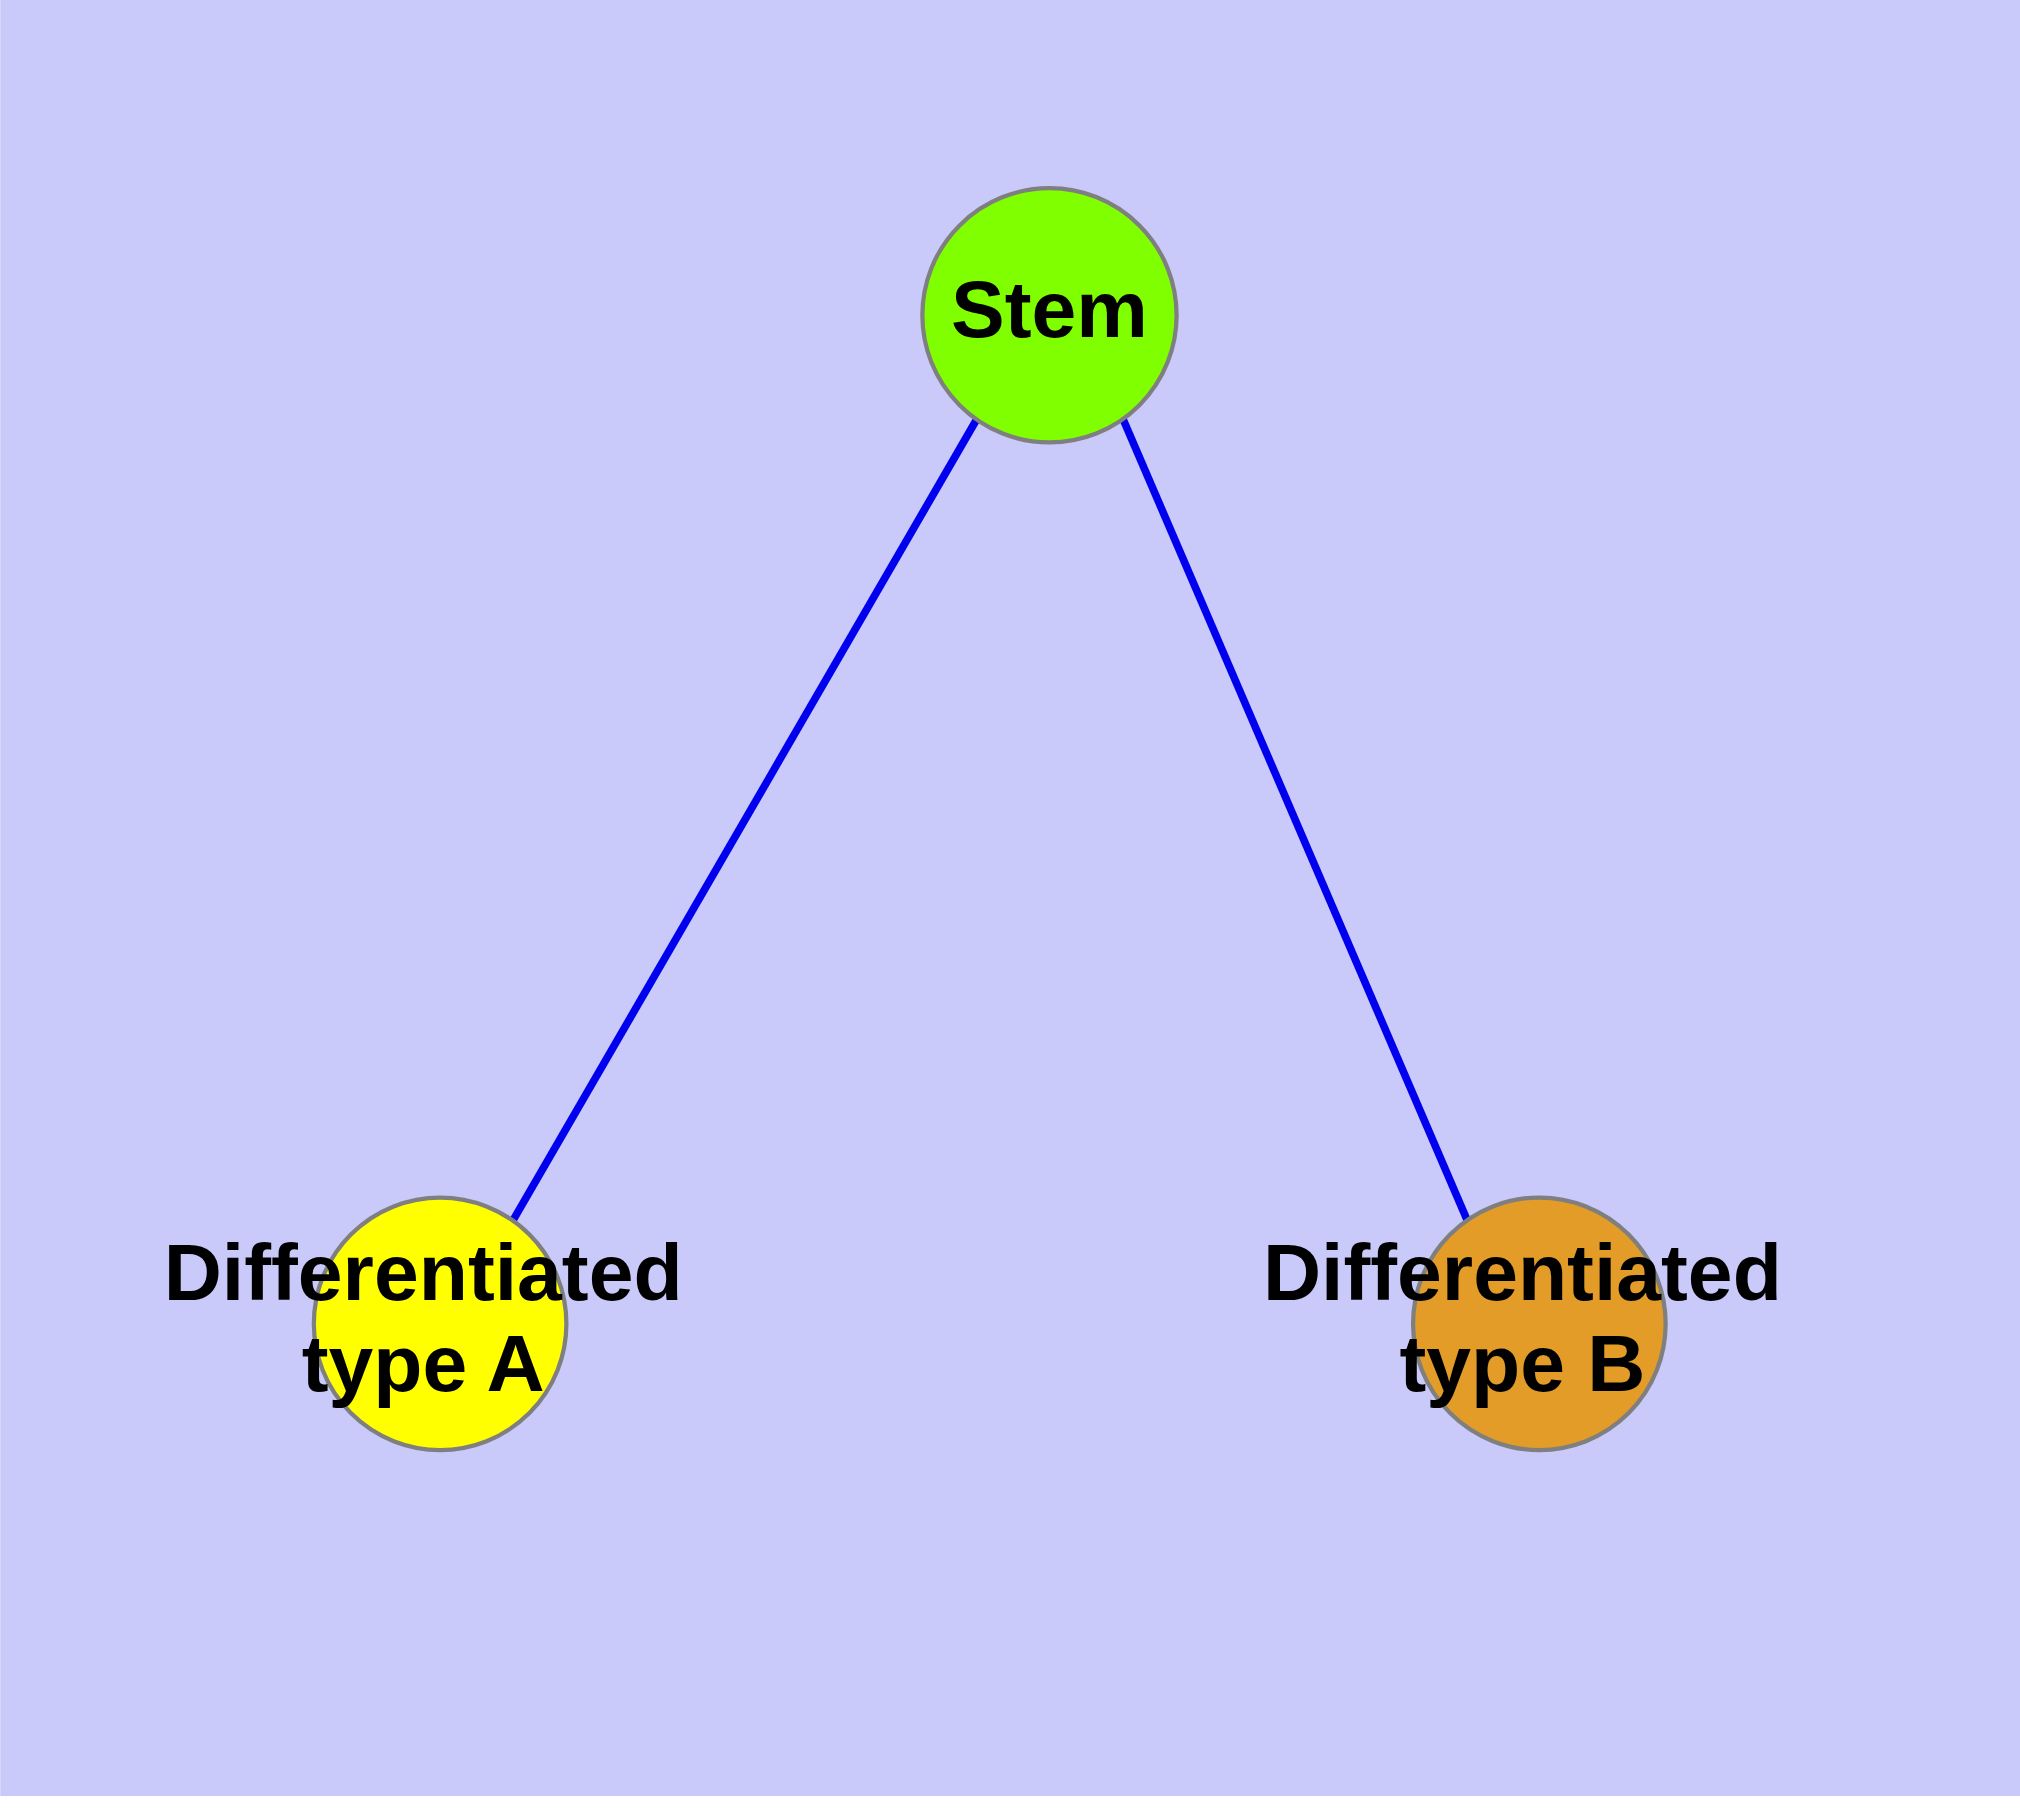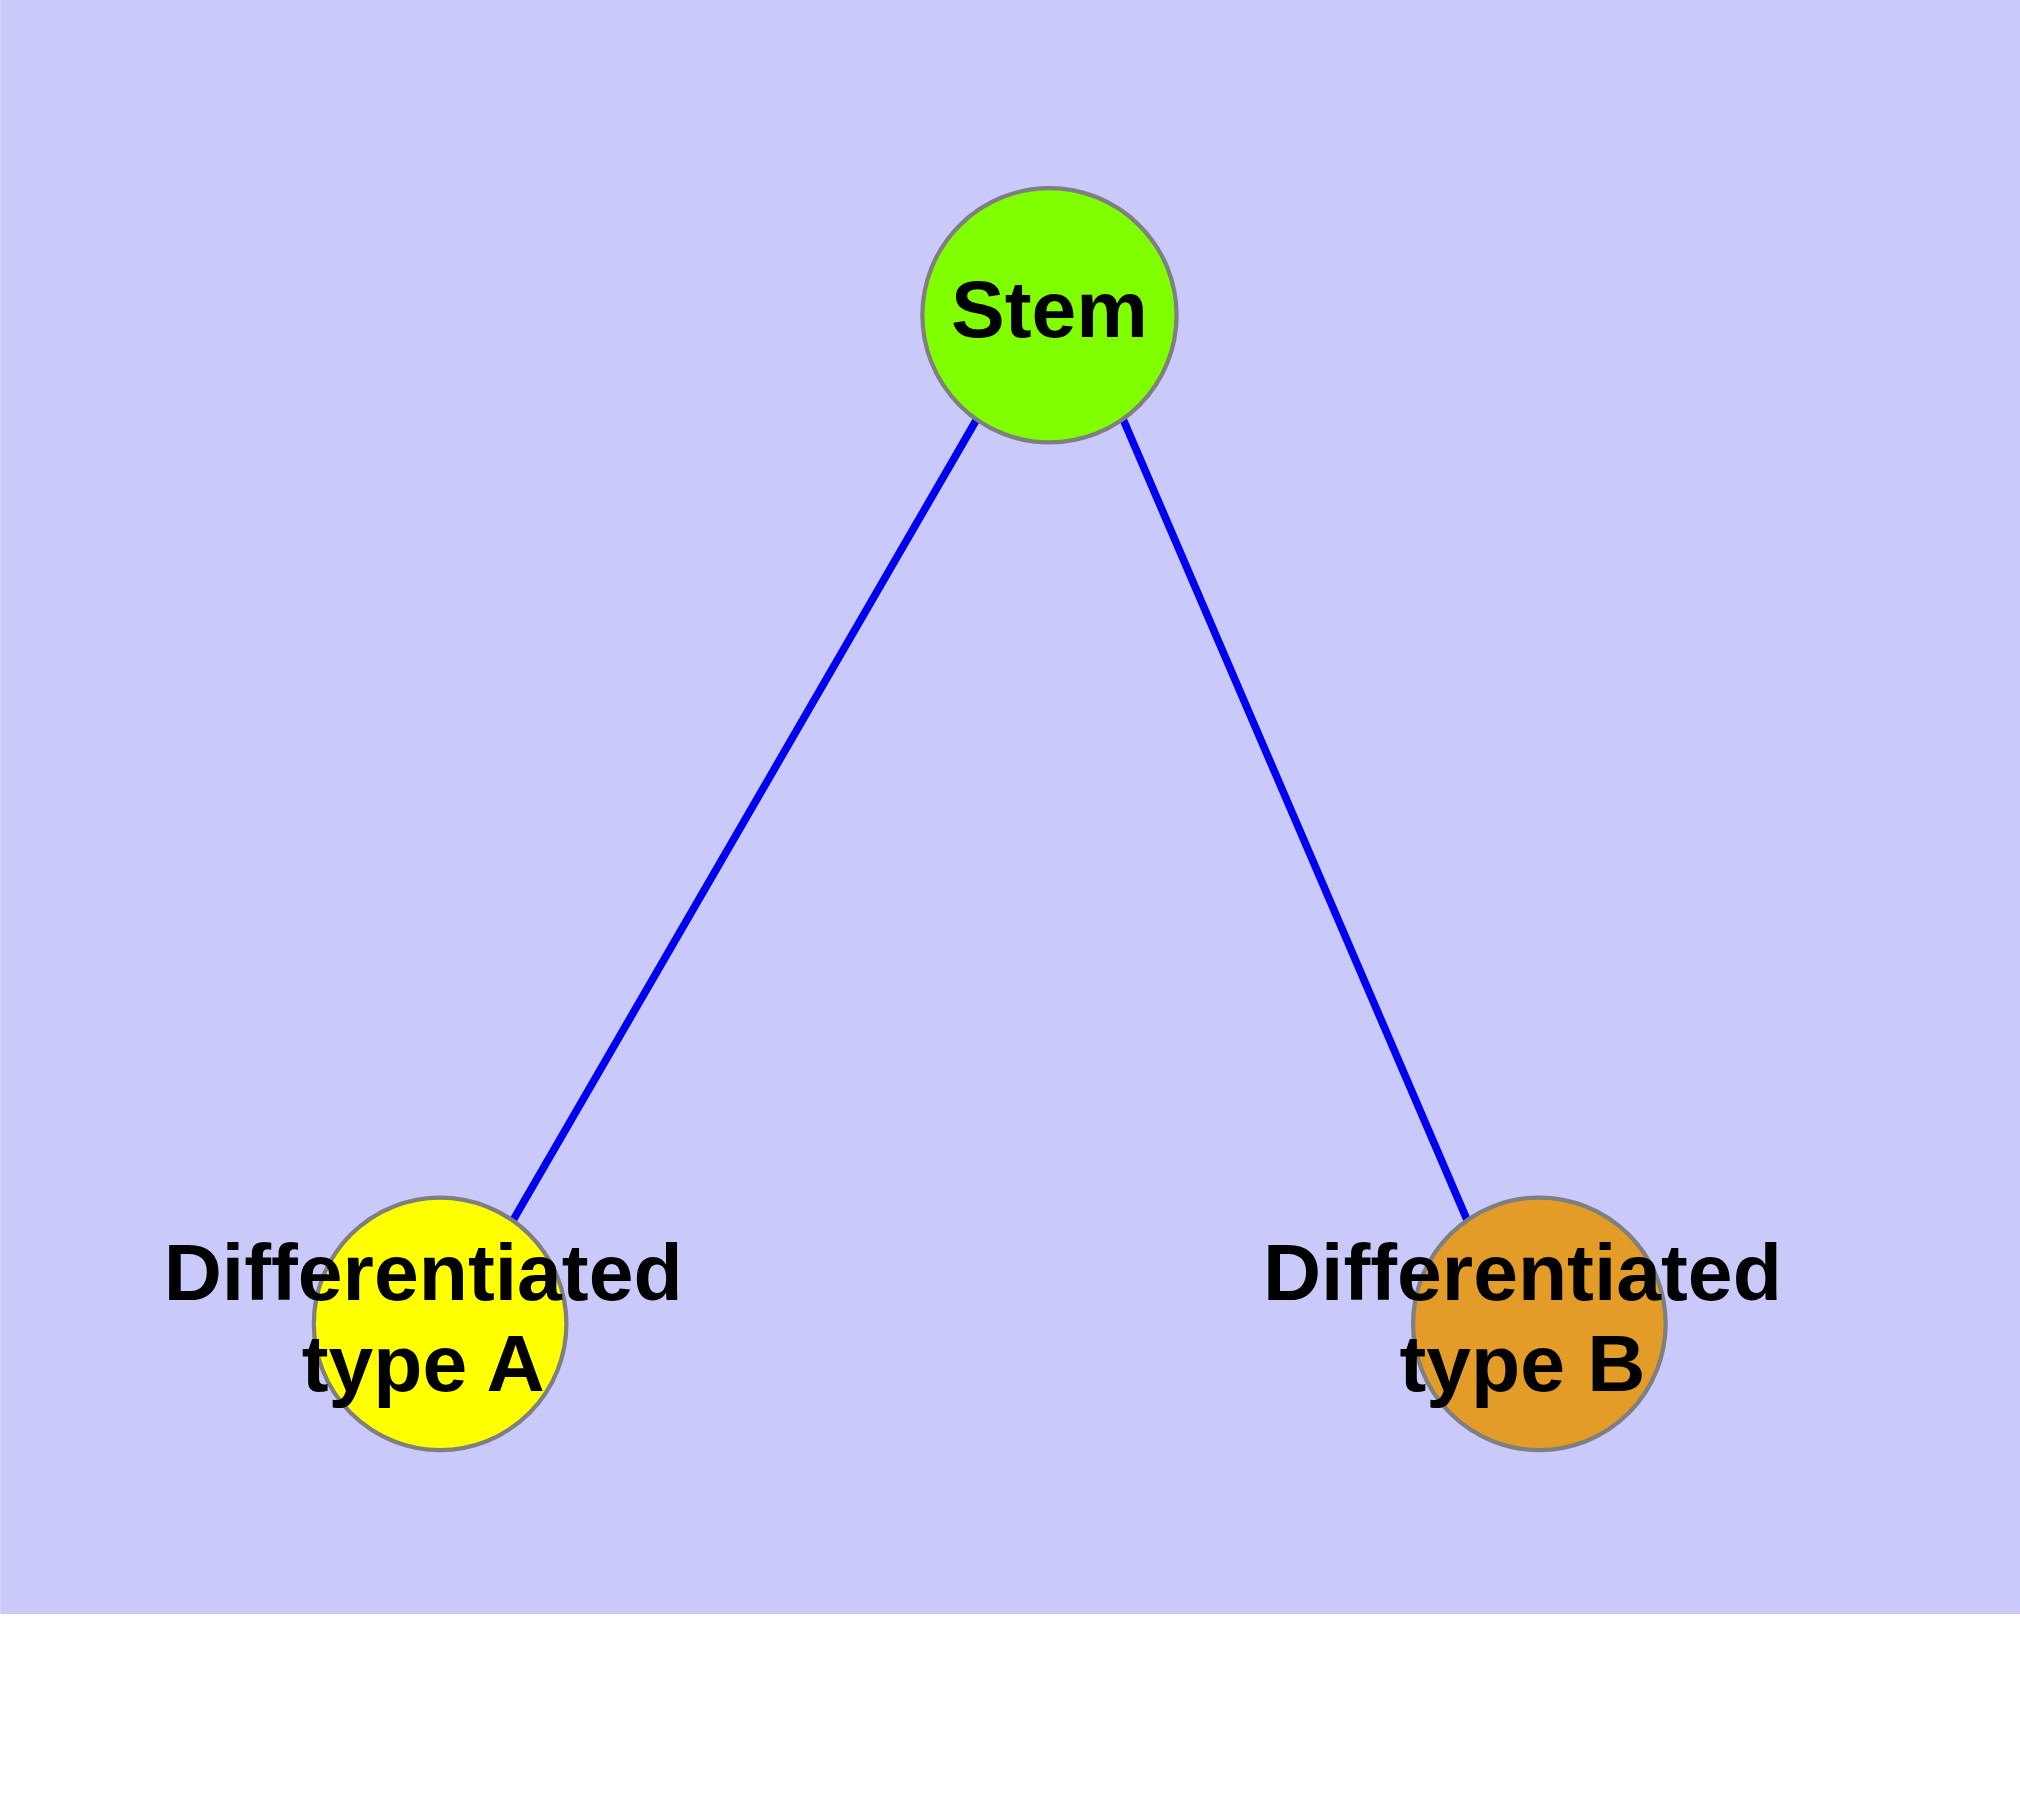--- a/index.html
+++ b/index.html
@@ -27,21 +27,21 @@
     font-weight: bold;
     font-size: 95px;
     fill: #000000;
     text-anchor: middle;
     dominant-baseline: middle;
   }
 </style>
 </head>
 <body>
 
-<div id="canvas" style="width: 2021px; height: 1614px;">
+<div id="canvas" style="width: 2021px; height: 1796px;">
   <svg id="graph-svg" viewBox="0 0 2384 2138" xmlns="http://www.w3.org/2000/svg" style="width: 2021px; height: 1812px;">
 
     <rect id="bg-rect" x="0" y="0" width="2384" height="2138" fill="#c9c9fa"></rect>
 
     <g id="edges-group">
       <line id="edge-0" x1="1152" y1="495" x2="605" y2="1440" stroke="#0000ee" stroke-width="9" stroke-linecap="butt"></line>
       <line id="edge-1" x1="1325" y1="495" x2="1731" y2="1440" stroke="#0000ee" stroke-width="9" stroke-linecap="butt"></line>
     </g>
 
     <g id="nodes-group">

